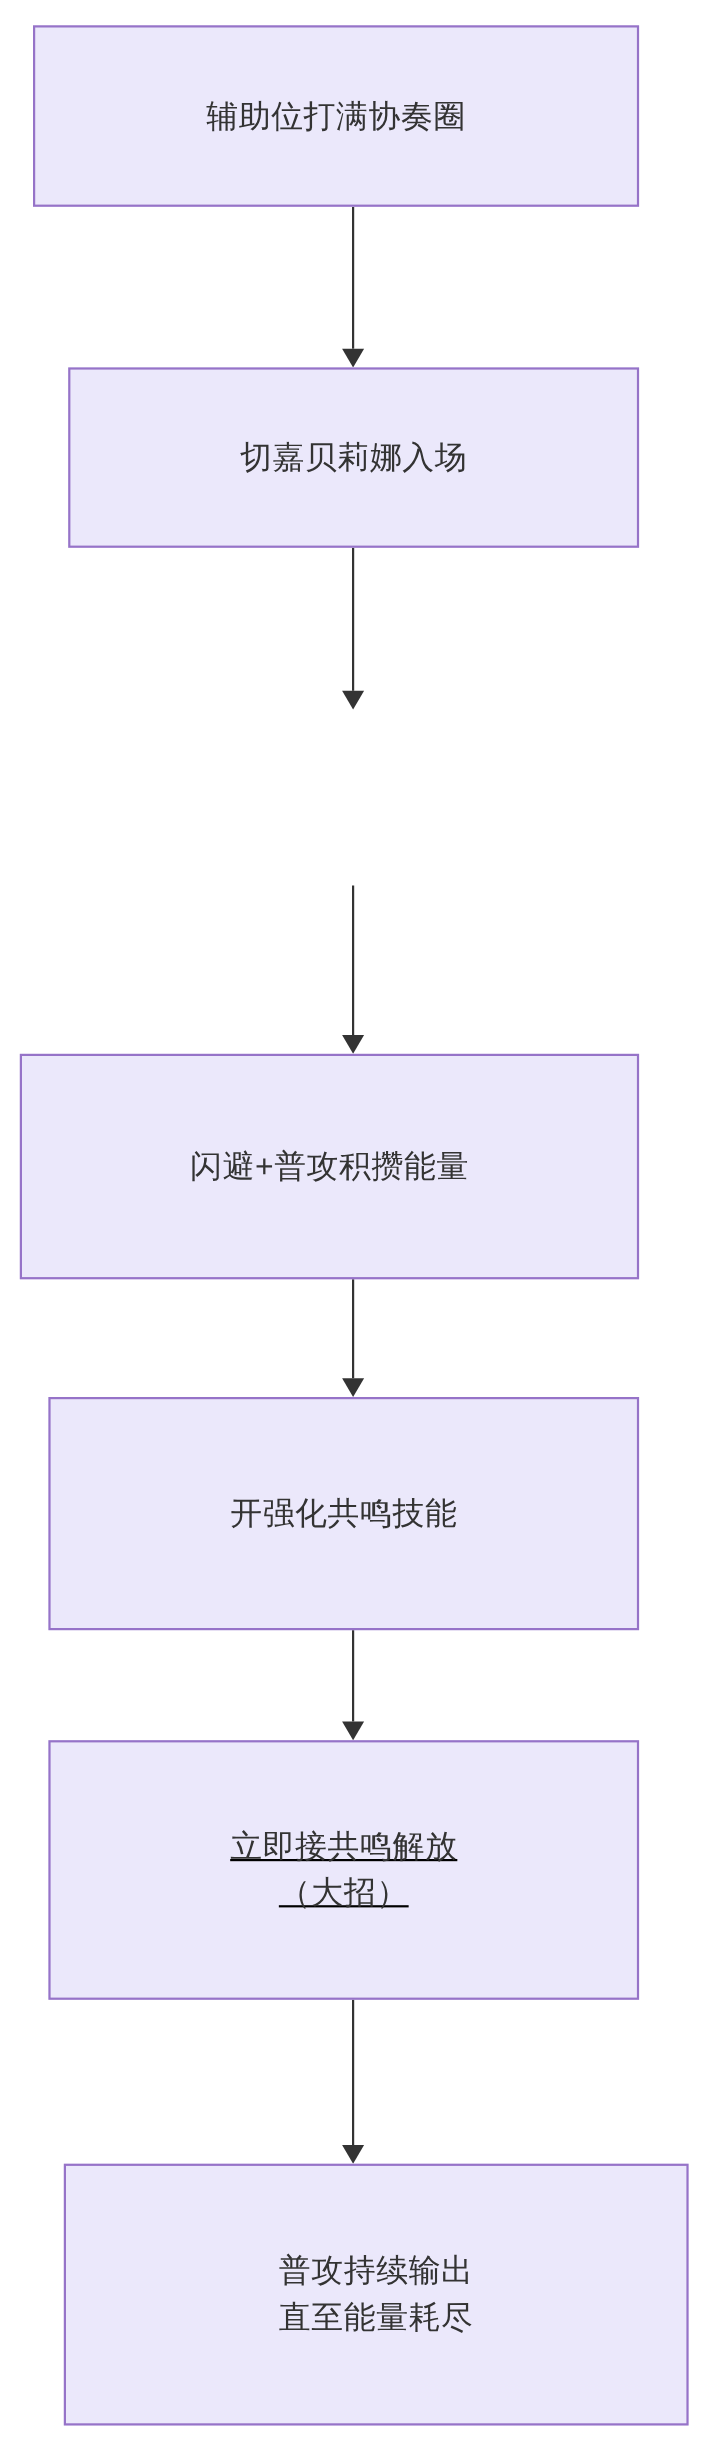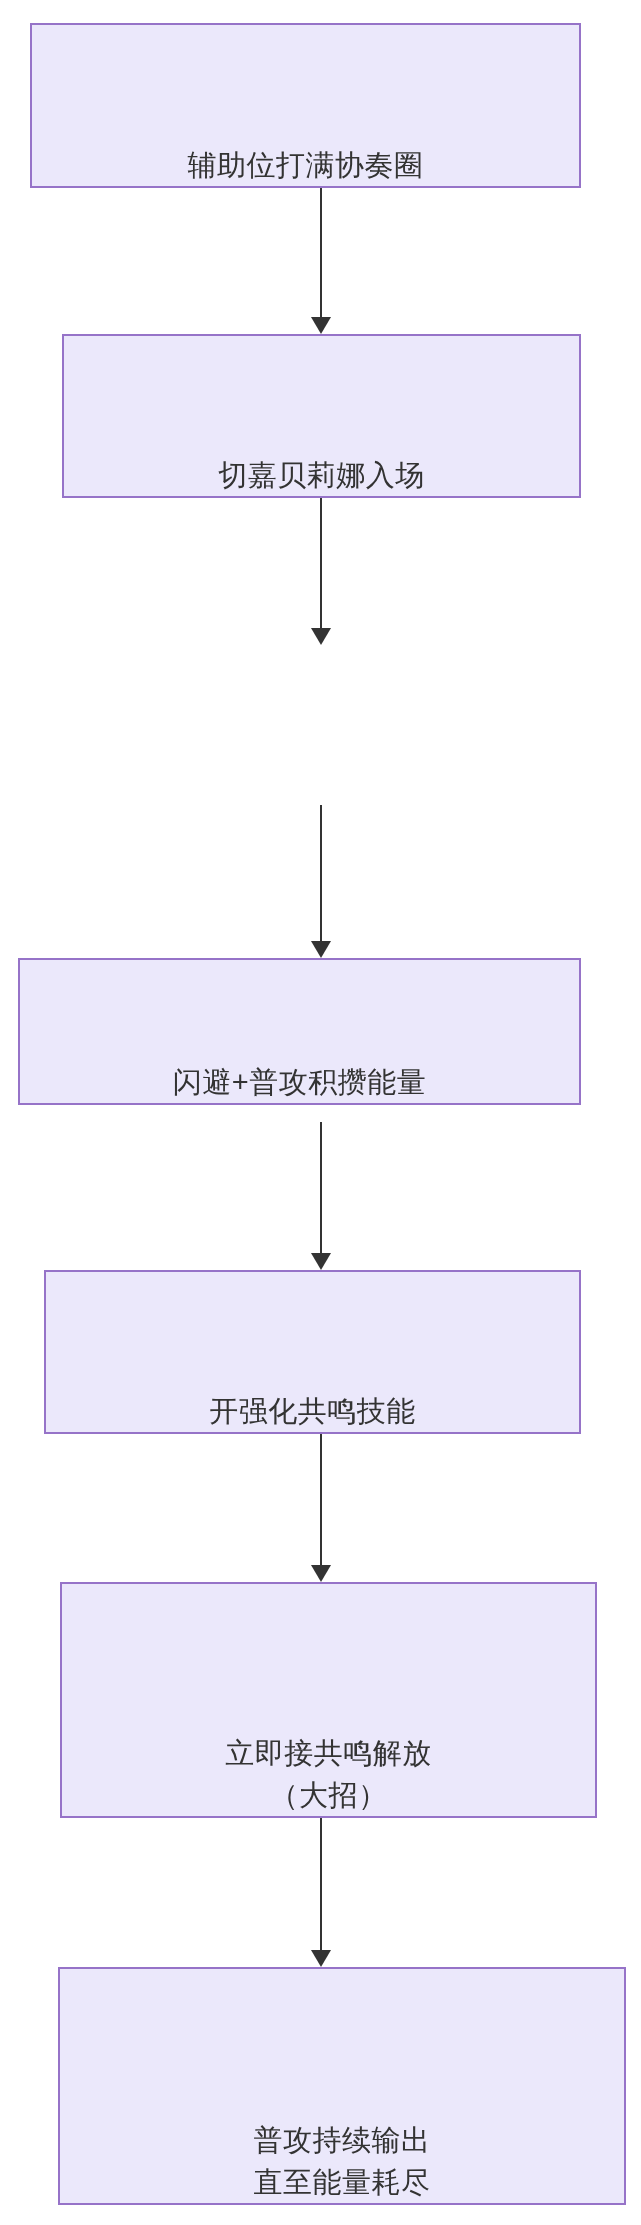--- a/index.html
+++ b/index.html
@@ -16,21 +16,21 @@
     height: 2225px;
     background: #ffffff;
     overflow: hidden;
   }
   .flow-node {
     position: absolute;
     box-sizing: border-box;
     background: #ebe8fb;
     border: 2px solid #9673c8;
     display: flex;
-    align-items: flex-end;
+    align-items: center;
     justify-content: center;
     text-align: center;
   }
   .flow-node-label {
     color: #333333;
     font-size: 29px;
     line-height: 42px;
     letter-spacing: 0.5px;
     white-space: pre-line;
     padding: 0 10px;
@@ -94,29 +94,29 @@
 
   <div class="flow-node" style="left:30px; top:23px; width:551px; height:165px;">
     <span class="flow-node-label">辅助位打满协奏圈</span>
   </div>
 
   <div class="flow-node" style="left:62px; top:334px; width:519px; height:164px;">
     <span class="flow-node-label">切嘉贝莉娜入场</span>
   </div>
 
 
-  <div class="flow-node" style="left:18px; top:958px; width:563px; height:147px;">
+  <div class="flow-node" style="left:18px; top:958px; width:563px; height:205px;">
     <span class="flow-node-label">闪避+普攻积攒能量</span>
   </div>
 
-  <div class="flow-node" style="left:44px; top:1270px; width:537px; height:164px;">
+  <div class="flow-node" style="left:44px; top:1270px; width:537px; height:212px;">
     <span class="flow-node-label">开强化共鸣技能</span>
   </div>
 
-  <div class="flow-node" style="left:60px; top:1582px; width:537px; height:236px;">
+  <div class="flow-node" style="left:44px; top:1582px; width:537px; height:236px;text-decoration:underline;">
     <span class="flow-node-label">立即接共鸣解放
 （大招）</span>
   </div>
 
   <div class="flow-node" style="left:58px; top:1967px; width:568px; height:238px;">
     <span class="flow-node-label">普攻持续输出
 直至能量耗尽</span>
   </div>
 
 </div>

